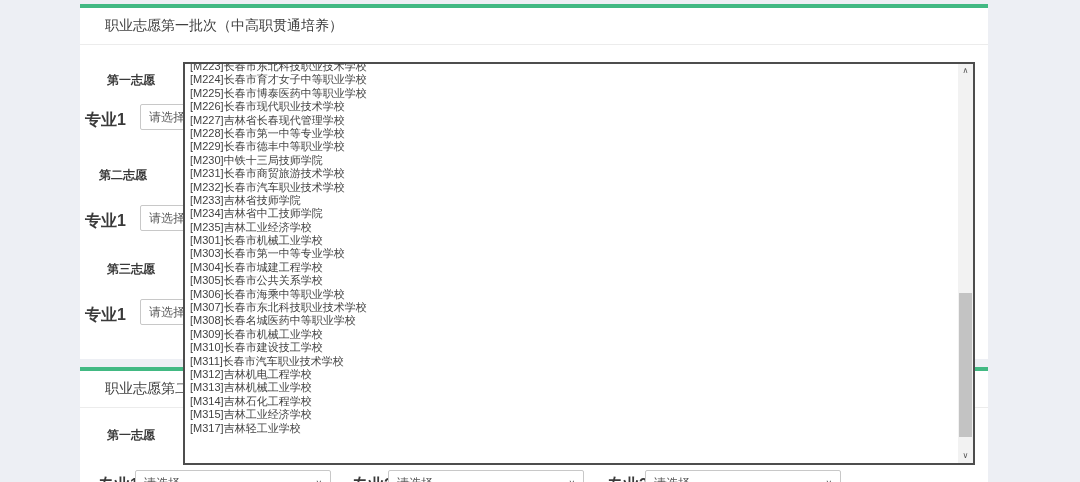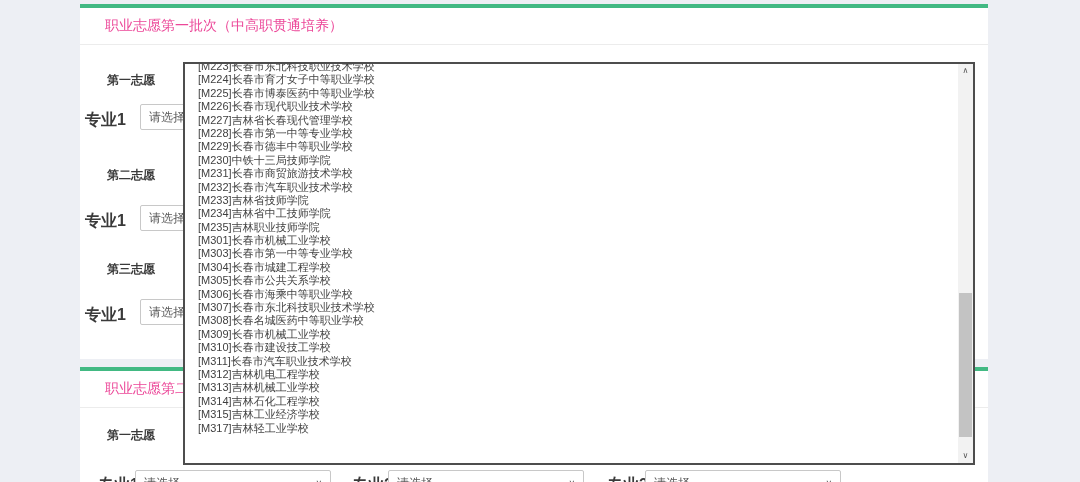--- a/index.html
+++ b/index.html
@@ -6,21 +6,21 @@
   body{
     width:1080px;height:482px;overflow:hidden;position:relative;
     background:#edeff4;
     font-family:"Liberation Sans","DejaVu Sans",sans-serif;
   }
   .panel{position:absolute;background:#ffffff;border-top:4px solid #42b983;box-sizing:border-box;}
   #panel1{left:80px;top:4px;width:908px;height:355px;}
   #panel2{left:80px;top:367px;width:908px;height:116px;}
   .panel-title{
     margin:0;padding:9px 14px 9px 25px;font-size:14px;font-weight:400;
-    color:#ec4899;border-bottom:1px solid #ececec;white-space:nowrap;overflow:hidden;
+    color:#404040;border-bottom:1px solid #ececec;white-space:nowrap;overflow:hidden;
   }
   .choice-label{position:absolute;font-size:12px;font-weight:bold;color:#3a3a3a;font-family:Liberation Mono, monospace;}
   .major-label{position:absolute;font-size:16px;font-weight:bold;color:#3a3a3a;}
   .select-box{
     position:absolute;height:26px;box-sizing:border-box;background:#fff;
     border:1px solid #c8c8c8;border-radius:2px;cursor:pointer;
   }
   .select-box .select-text{
     display:block;line-height:24px;padding-left:8px;font-size:12px;color:#5a5a5a;
     white-space:nowrap;overflow:hidden;
@@ -29,21 +29,21 @@
     position:absolute;right:8px;top:7px;font-size:9px;color:#444;line-height:10px;
   }
   
   #dropdown{
     position:absolute;left:183px;top:62px;width:792px;height:403px;z-index:20;
     background:#fff;border:2px solid #4d4d4d;box-sizing:border-box;
   }
   #dropdown .list-viewport{
     position:absolute;left:0;top:0;right:15px;bottom:0;overflow:hidden;
   }
-  #dropdown ul{list-style:none;margin:-4px 0 0 8px;padding:0;}
+  #dropdown ul{list-style:none;margin:-4px 0 0 0;padding:0;}
   #dropdown li{
     height:13.4px;line-height:13.5px;font-size:11px;color:#3f3f3f;
     padding-left:5px;white-space:nowrap;cursor:pointer;
   }
   #dropdown li.selected{background:#d5d5d5;}
   
   .scrollbar{
     position:absolute;right:0;top:0;width:15px;height:100%;
     background:#f2f2f2;box-sizing:border-box;
   }
@@ -64,21 +64,21 @@
 <section class="panel" id="panel1">
   <h2 class="panel-title">职业志愿第一批次（中高职贯通培养）</h2>
 
   <span class="choice-label" style="left:27px;top:64px">第一志愿</span>
   <span class="major-label" style="left:5px;top:102px">专业1</span>
   <div class="select-box" style="left:60px;top:96px;width:196px">
     <span class="select-text">请选择</span>
     <span class="chevron">∨</span>
   </div>
 
-  <span class="choice-label" style="left:27px;top:159px">第二志愿</span>
+  <span class="choice-label" style="left:19px;top:159px">第二志愿</span>
   <span class="major-label" style="left:5px;top:203px">专业1</span>
   <div class="select-box" style="left:60px;top:197px;width:196px">
     <span class="select-text">请选择</span>
     <span class="chevron">∨</span>
   </div>
 
   <span class="choice-label" style="left:27px;top:253px">第三志愿</span>
   <span class="major-label" style="left:5px;top:297px">专业1</span>
   <div class="select-box" style="left:60px;top:291px;width:196px">
     <span class="select-text">请选择</span>
@@ -118,21 +118,21 @@
       <li>[M225]长春市博泰医药中等职业学校</li>
       <li>[M226]长春市现代职业技术学校</li>
       <li>[M227]吉林省长春现代管理学校</li>
       <li>[M228]长春市第一中等专业学校</li>
       <li>[M229]长春市德丰中等职业学校</li>
       <li>[M230]中铁十三局技师学院</li>
       <li>[M231]长春市商贸旅游技术学校</li>
       <li>[M232]长春市汽车职业技术学校</li>
       <li>[M233]吉林省技师学院</li>
       <li>[M234]吉林省中工技师学院</li>
-      <li>[M235]吉林职业技师学院</li>
+      <li>[M235]吉林工业经济学校</li>
       <li>[M301]长春市机械工业学校</li>
       <li>[M303]长春市第一中等专业学校</li>
       <li>[M304]长春市城建工程学校</li>
       <li>[M305]长春市公共关系学校</li>
       <li>[M306]长春市海乘中等职业学校</li>
       <li>[M307]长春市东北科技职业技术学校</li>
       <li>[M308]长春名城医药中等职业学校</li>
       <li>[M309]长春市机械工业学校</li>
       <li>[M310]长春市建设技工学校</li>
       <li>[M311]长春市汽车职业技术学校</li>

